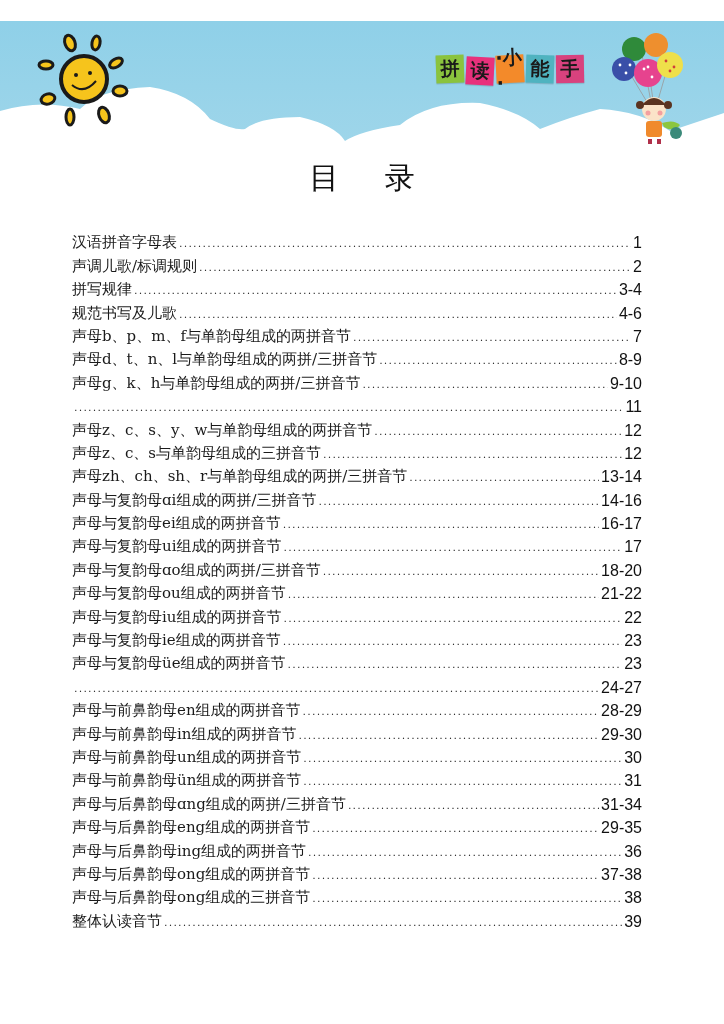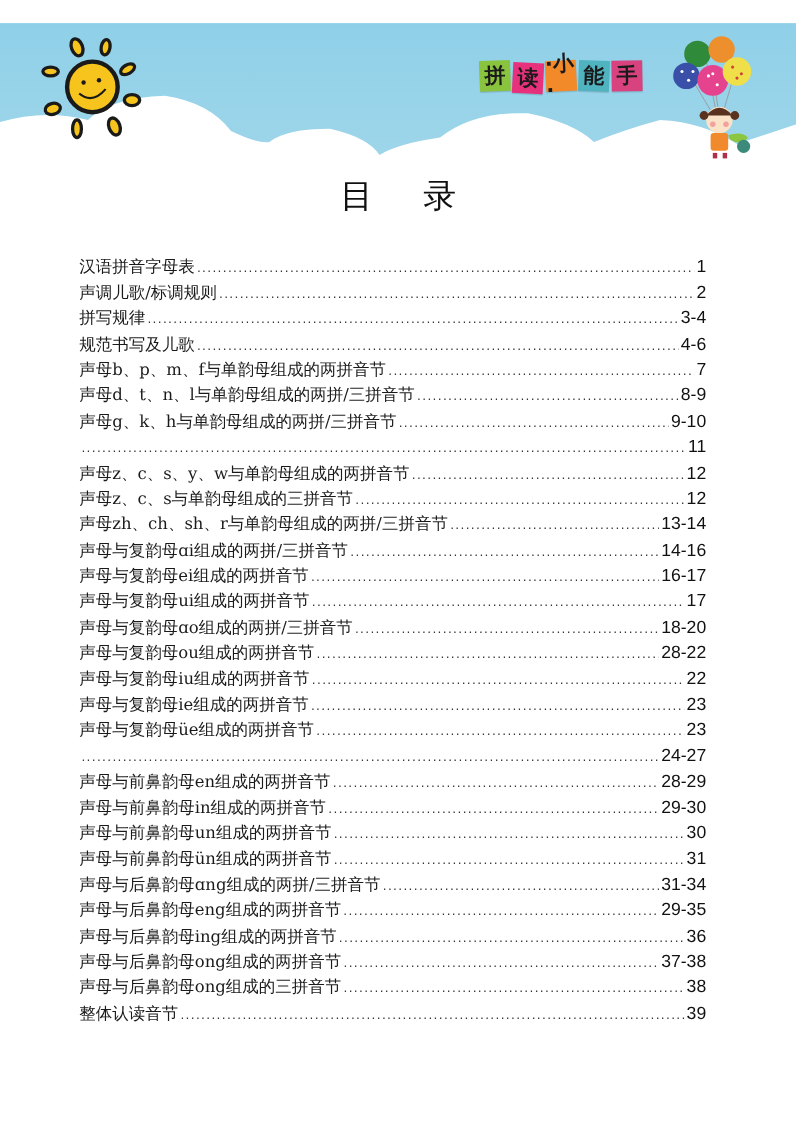--- a/index.html
+++ b/index.html
@@ -202,21 +202,21 @@
     <span class="toc-page">17</span>
   </li>
     <li class="toc-item">
     <span class="toc-label">声母与复韵母ɑo组成的两拼/三拼音节</span>
     <span class="toc-dots">............................................................................................................................................................</span>
     <span class="toc-page">18-20</span>
   </li>
     <li class="toc-item">
     <span class="toc-label">声母与复韵母ou组成的两拼音节</span>
     <span class="toc-dots">............................................................................................................................................................</span>
-    <span class="toc-page">28-22</span>
+    <span class="toc-page">21-22</span>
   </li>
     <li class="toc-item">
     <span class="toc-label">声母与复韵母iu组成的两拼音节</span>
     <span class="toc-dots">............................................................................................................................................................</span>
     <span class="toc-page">22</span>
   </li>
     <li class="toc-item">
     <span class="toc-label">声母与复韵母ie组成的两拼音节</span>
     <span class="toc-dots">............................................................................................................................................................</span>
     <span class="toc-page">23</span>

